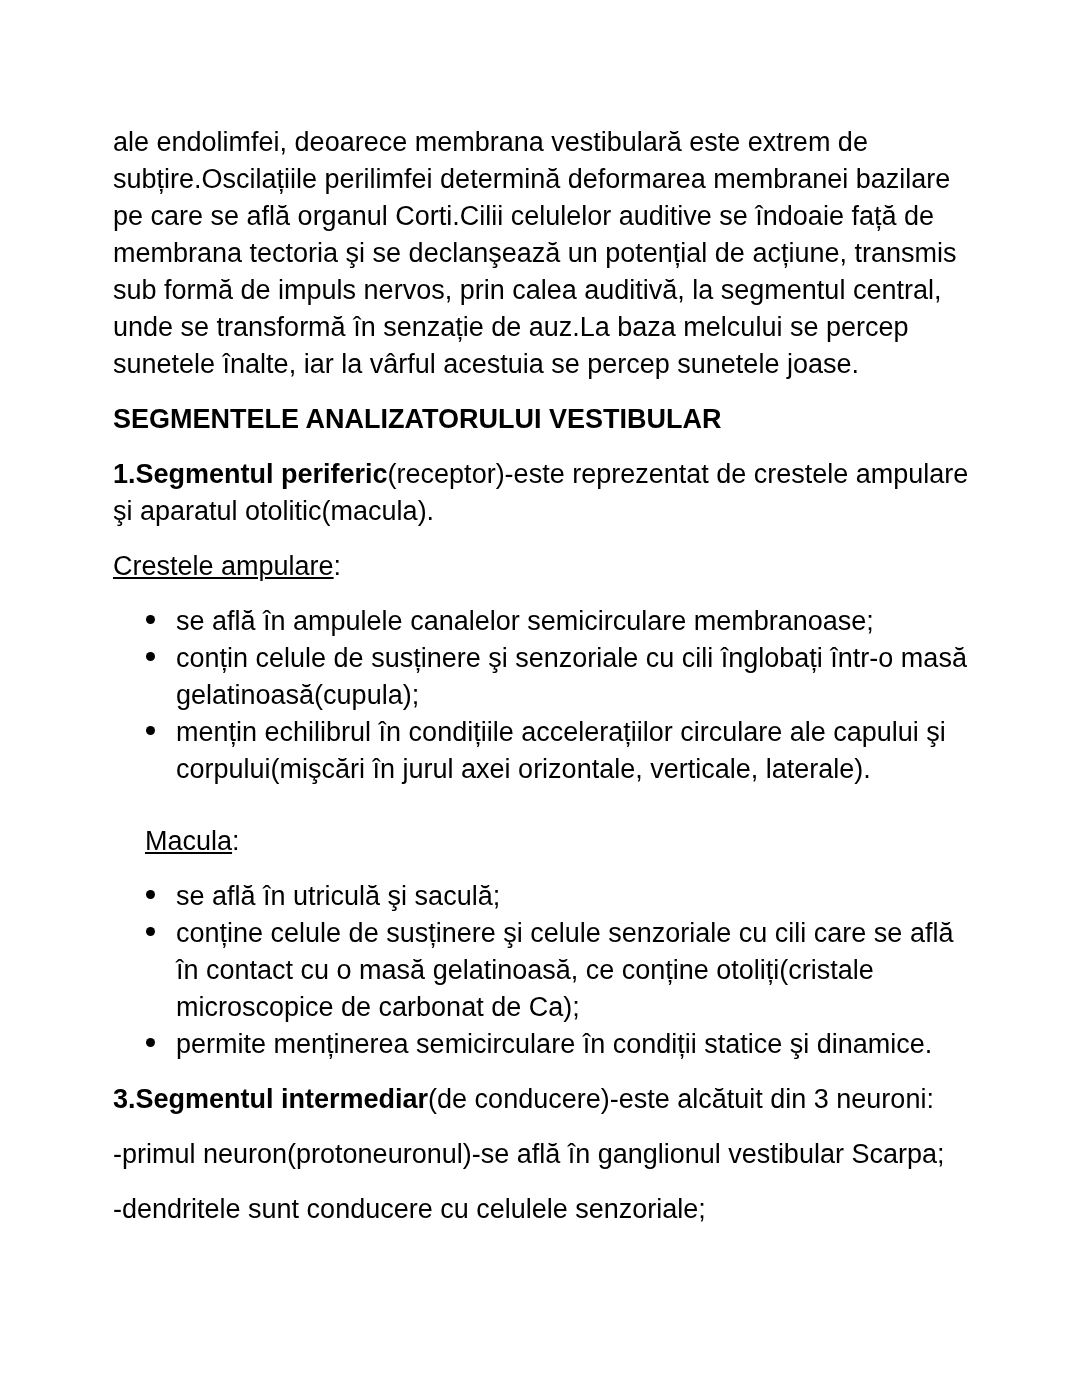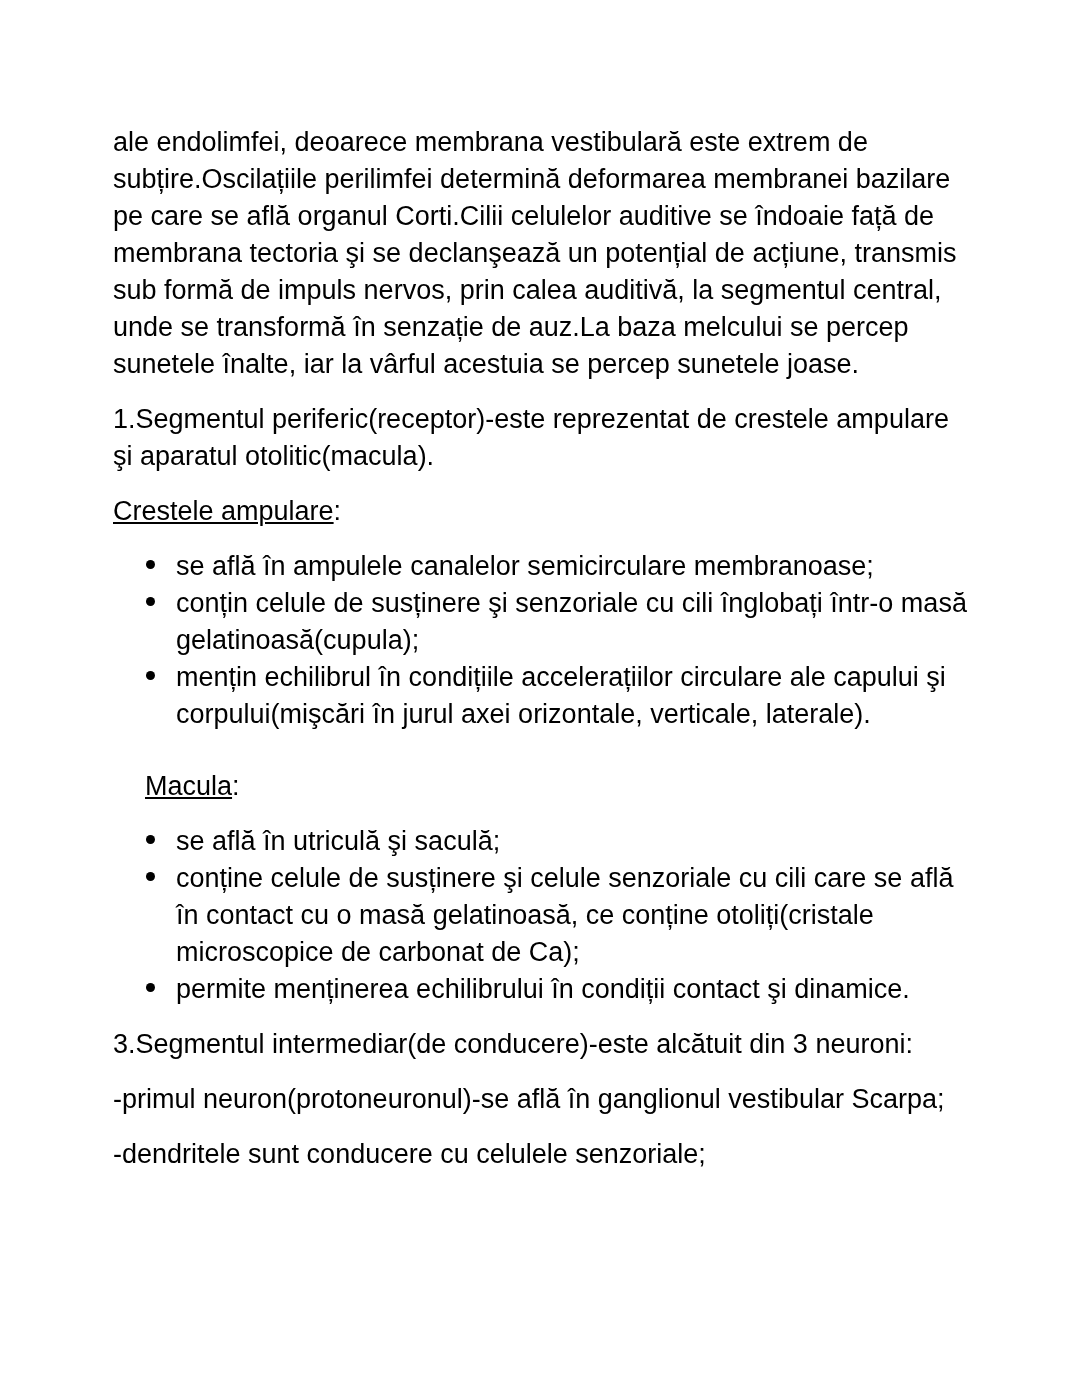--- a/index.html
+++ b/index.html
@@ -23,21 +23,21 @@
       font-size: 27px;
       line-height: 37px;
     }
     p { margin: 0; }
     .para-intro { margin-bottom: 18px; }
     .heading {
       font-weight: bold;
       margin-bottom: 18px;
     }
     .seg-para { margin-bottom: 18px; }
-    .seg-para b { font-weight: normal; }
+    .seg-para b { font-weight: bold; }
     .sub-label { margin-bottom: 18px; }
     .sub-label u { }
     .sub-label.indented { padding-left: 32px; margin-top: 35px; }
     ul.bullets {
       list-style: none;
       margin: 0 0 18px 0;
       padding: 0 0 0 63px;
     }
     ul.bullets li {
       position: relative;
@@ -62,37 +62,38 @@
     }
     .neuron-line { margin-bottom: 18px; }
   </style>
 </head>
 <body>
 
 <div class="page">
 
   <p class="para-intro">ale endolimfei, deoarece membrana vestibulară este extrem de subțire.Oscilațiile perilimfei determină deformarea membranei bazilare pe care se află organul Corti.Cilii celulelor auditive se îndoaie față de membrana tectoria şi se declanşează un potențial de acțiune, transmis sub formă de impuls nervos, prin calea auditivă, la segmentul central, unde se transformă în senzație de auz.La baza melcului se percep sunetele înalte, iar la vârful acestuia se percep sunetele joase.</p>
 
+  <p class="heading">SEGMENTELE ANALIZATORULUI VESTIBULAR</p>
 
   <p class="seg-para"><b>1.Segmentul periferic</b><span>(receptor)-este reprezentat de crestele ampulare şi aparatul otolitic(macula).</span></p>
 
   <p class="sub-label"><u>Crestele ampulare</u><span>:</span></p>
 
   <ul class="bullets">
     <li><span class="bullet"></span><span>se află în ampulele canalelor semicirculare membranoase;</span></li>
     <li><span class="bullet"></span><span>conțin celule de susținere şi senzoriale cu cili înglobați într-o masă gelatinoasă(cupula);</span></li>
     <li><span class="bullet"></span><span>mențin echilibrul în condițiile accelerațiilor circulare  ale capului şi corpului(mişcări în jurul axei orizontale, verticale, laterale).</span></li>
   </ul>
 
   <p class="sub-label indented"><u>Macula</u><span>:</span></p>
 
   <ul class="bullets">
     <li><span class="bullet"></span><span>se află în utriculă şi saculă;</span></li>
     <li><span class="bullet"></span><span>conține celule de susținere şi celule senzoriale cu cili care se află în contact cu o masă gelatinoasă, ce conține otoliți(cristale microscopice de carbonat de Ca);</span></li>
-    <li><span class="bullet"></span><span>permite menținerea echilibrului în condiții contact şi dinamice.</span></li>
+    <li><span class="bullet"></span><span>permite menținerea semicirculare în condiții statice şi dinamice.</span></li>
   </ul>
 
   <p class="seg-para"><b>3.Segmentul intermediar</b><span>(de conducere)-este alcătuit din 3 neuroni:</span></p>
 
   <p class="neuron-line">-primul neuron(protoneuronul)-se află în ganglionul vestibular Scarpa;</p>
   <p class="neuron-line">-dendritele sunt conducere cu celulele senzoriale;</p>
 
 </div>
 
 </body></html>

